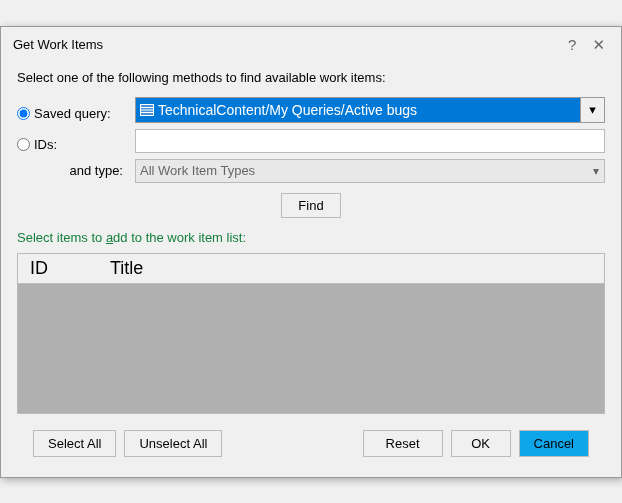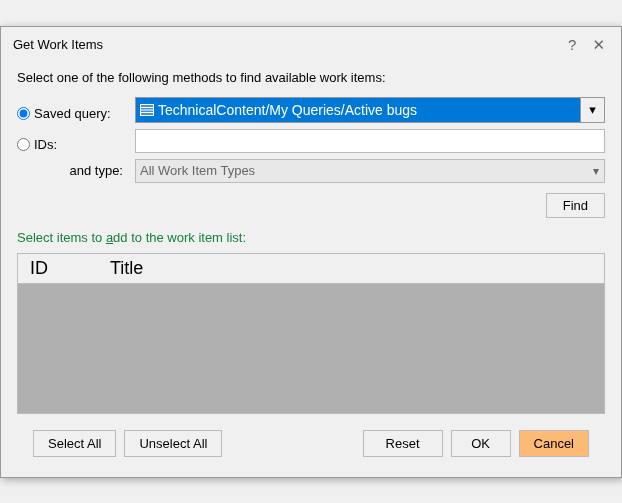--- a/index.html
+++ b/index.html
@@ -149,21 +149,21 @@
       right: 6px;
       top: 50%;
       transform: translateY(-50%);
       color: #666;
       pointer-events: none;
       font-size: 12px;
     }
 
     .find-row {
       display: flex;
-      justify-content: flex-end;
+      justify-content: center;
       margin-top: 2px;
     }
 
     .find-btn {
       padding: 4px 16px;
       background: #f0f0f0;
       border: 1px solid #bbb;
       cursor: pointer;
       font-size: 13px;
     }
@@ -241,21 +241,21 @@
       padding: 5px 14px;
       background: #f0f0f0;
       border: 1px solid #bbb;
       cursor: pointer;
       font-size: 13px;
       min-width: 60px;
     }
 
     .cancel-btn {
       padding: 5px 14px;
-      background: #fdba74;
+      background: #0ea5e9;
       border: 1px solid #bbb;
       cursor: pointer;
       font-size: 13px;
       min-width: 60px;
     }
 
     .saved-query-dropdown {
       flex: 1;
       display: flex;
       align-items: center;

